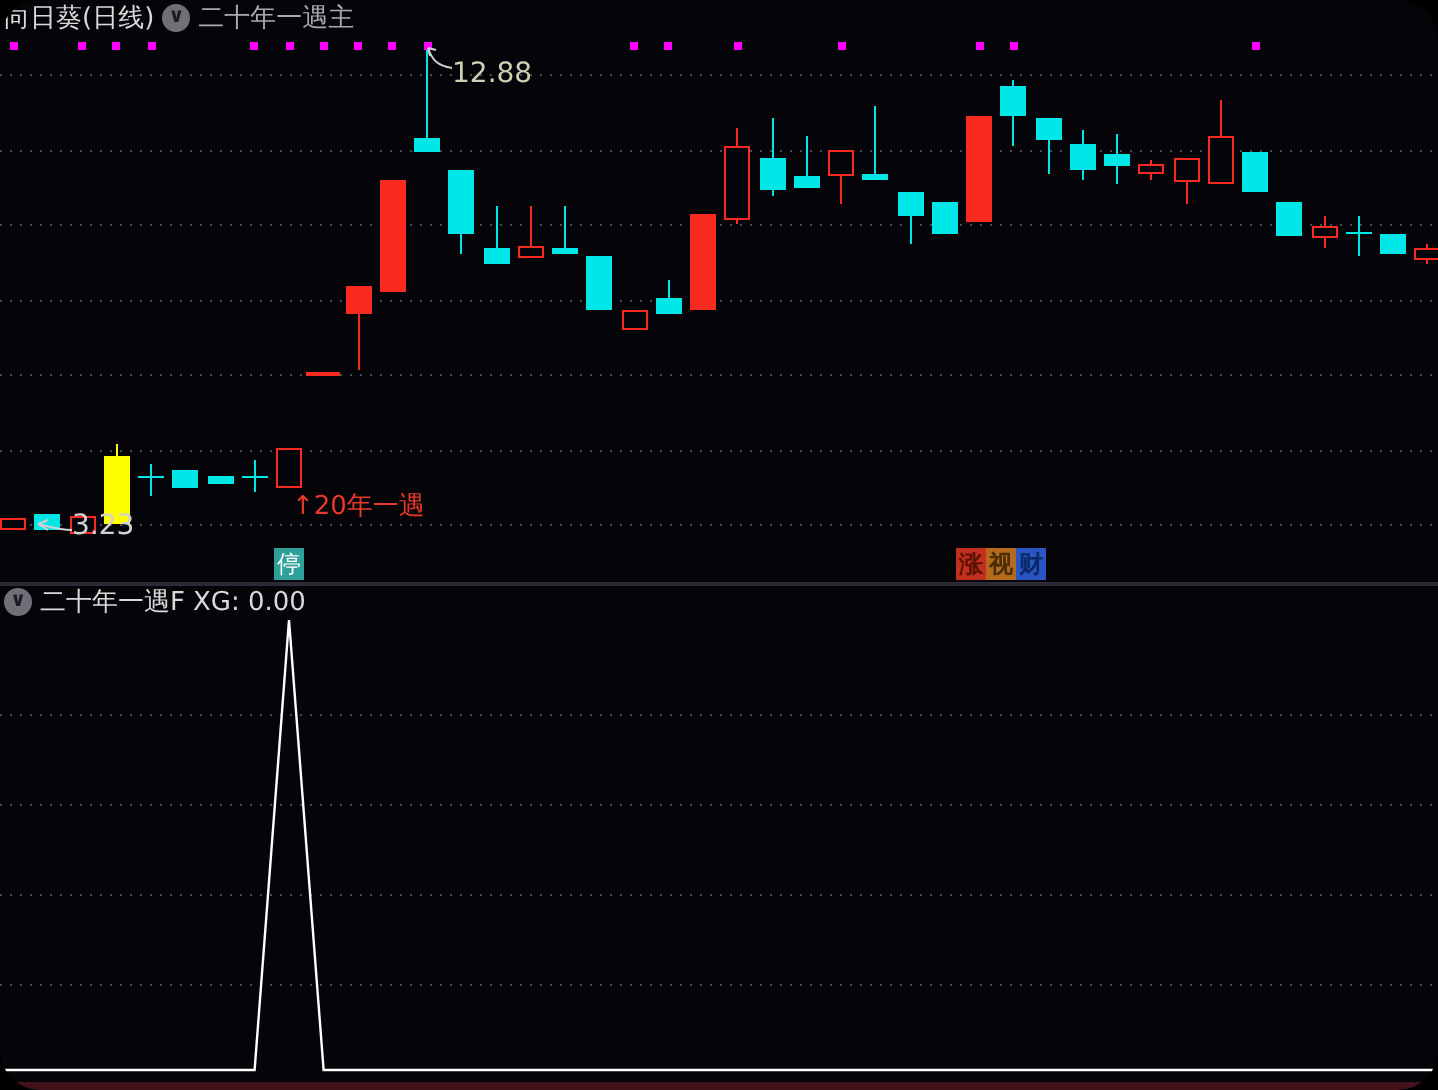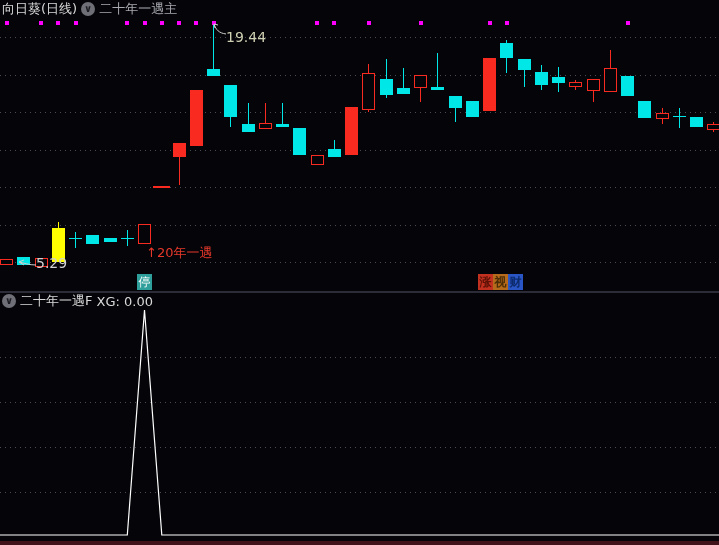--- a/index.html
+++ b/index.html
@@ -1,17 +1,17 @@
 <!DOCTYPE html>
 <html><head>
 <meta charset="utf-8">
 <style>
   html,body{margin:0;padding:0;background:#000;}
   #app{position:relative;width:719px;height:545px;background:#040409;overflow:hidden;
-       font-family:"DejaVu Sans",sans-serif;-webkit-font-smoothing:none;}
+       font-family:"DejaVu Sans",sans-serif;border-radius:20px;-webkit-font-smoothing:none;}
   .gridline{position:absolute;left:0;width:719px;height:1px;
     background-image:repeating-linear-gradient(to right,#4a4a55 0px,#4a4a55 1px,transparent 1px,transparent 5px);}
   .panel-sep{position:absolute;left:0;top:291px;width:719px;height:2px;background:#2c2c38;}
   .bottom-strip{position:absolute;left:0;top:541px;width:719px;height:4px;background:#411219;}
   .hdr{position:absolute;display:flex;align-items:center;gap:4px;z-index:30;}
   .hdr-main{left:2px;top:0px;}
   .hdr-sub{left:2px;top:292px;}
   .t-white{color:#d9d9d9;font-size:13px;white-space:nowrap;}
   .t-gray{color:#a8a8b0;font-size:13px;white-space:nowrap;}
   .chev{width:14px;height:14px;border-radius:50%;background:#6f6f78;color:#1c1c24;
@@ -147,26 +147,26 @@
 
   <div class="hdr hdr-main">
     <span class="t-white">向日葵(日线)</span>
     <span class="chev">∨</span>
     <span class="t-gray">二十年一遇主</span>
   </div>
 
   <svg width="16" height="13" style="left:212px;top:23px;z-index:20">
     <path d="M2,1 C4,7 7,10 14,11 M2,1 l1,4 M2,1 l4,1" stroke="#cfcfcf" stroke-width="1" fill="none"></path>
   </svg>
-  <div class="anno" id="high-label">19.44</div>
+  <div class="anno" id="high-label">12.88</div>
 
   <svg width="22" height="10" style="left:15px;top:258px;z-index:20">
     <path d="M21,7 C14,7 9,5 4,4 M4,4 l5,-2 M4,4 l5,3" stroke="#cfcfcf" stroke-width="1" fill="none"></path>
   </svg>
-  <div class="anno" id="low-label">5.29</div>
+  <div class="anno" id="low-label">3.23</div>
 
   <div class="anno" id="signal-label">↑20年一遇</div>
   <div class="anno" id="stop-badge" style="background: rgb(47, 159, 155); color: rgb(255, 255, 255);">停</div>
   <div class="anno" id="watermark">
     <span class="wm" style="background: rgb(194, 49, 32); color: rgb(94, 18, 6);">涨</span>
     <span class="wm" style="background: rgb(181, 106, 28); color: rgb(76, 46, 6);">视</span>
     <span class="wm" style="background: rgb(42, 85, 196); color: rgb(12, 42, 106);">财</span>
   </div>
 
   <div class="panel-sep"></div>

